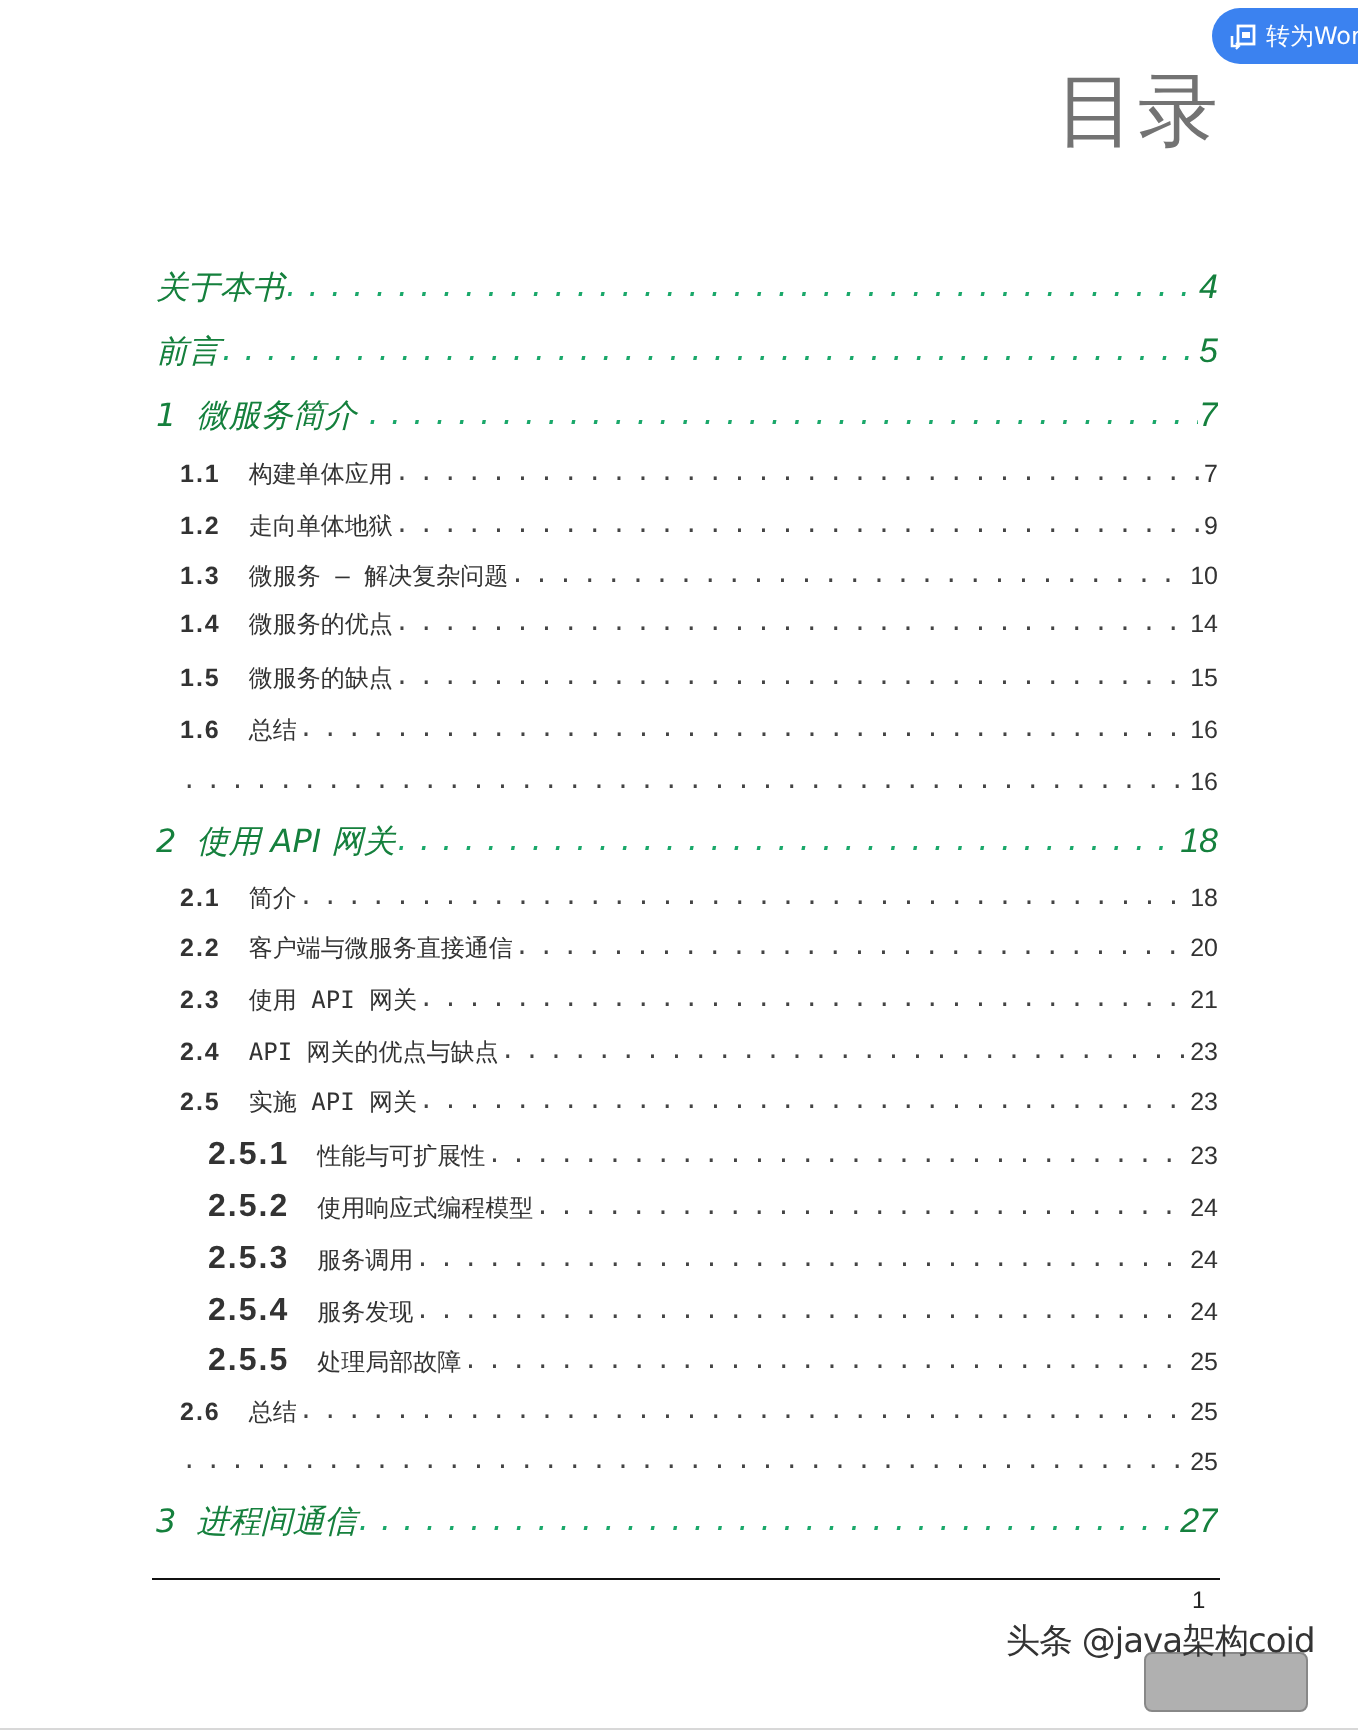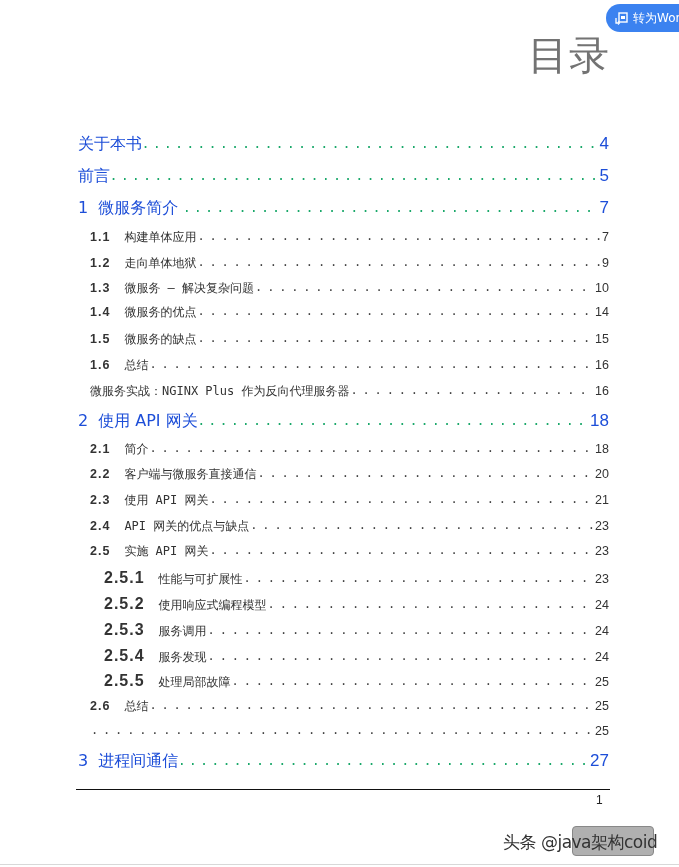--- a/index.html
+++ b/index.html
@@ -32,39 +32,39 @@
     .row .num { flex: 0 0 auto; margin-right: 6px; }
     .row .dots {
       flex: 1 1 auto; overflow: hidden; margin: 0 1px; height: 1em; position: relative;
     }
     .row .dots::before {
       content: ". . . . . . . . . . . . . . . . . . . . . . . . . . . . . . . . . . . . . . . . . . . . . . . . . . . . . . . . . . . . . . . . . . . . . . . . . . . . . . . . . . . . . . . . . . . . . . . . . . . . . .";
       position: absolute; left: 0; top: 0; white-space: nowrap;
     }
     .row .page-no { flex: 0 0 auto; }
 
-    .lvl0 { left: 78px; width: 531px; font-size: 16px; color: #1d4ed8; font-family: "DejaVu Sans", sans-serif; }
+    .lvl0 { left: 78px; width: 531px; font-size: 16px; color: #15803d; font-family: "DejaVu Sans", sans-serif; font-style: italic; }
     .lvl0 .dots { color: #1aa86a; letter-spacing: 0.5px; }
     .lvl0 .page-no { font-family: "Liberation Sans", sans-serif; font-size: 17px; }
 
     .lvl1 { left: 90px; width: 519px; font-size: 12px; color: #333; font-family: "DejaVu Sans Mono", monospace; }
     .lvl1 .dots { color: #444; letter-spacing: -1.2px; }
     .lvl1 .num { font-family: "Liberation Sans", sans-serif; font-weight: bold; font-size: 12.5px; color: #333; letter-spacing: 1px; margin-right: 14px; }
     .lvl1 .page-no { font-family: "Liberation Sans", sans-serif; font-size: 12.5px; color: #333; }
 
     .lvl2 { left: 104px; width: 505px; font-size: 12px; color: #333; font-family: "DejaVu Sans Mono", monospace; }
     .lvl2 .dots { color: #444; letter-spacing: -1.2px; }
     .lvl2 .num { font-family: "Liberation Sans", sans-serif; font-weight: bold; font-size: 16px; color: #333; letter-spacing: 1px; margin-right: 14px; }
     .lvl2 .page-no { font-family: "Liberation Sans", sans-serif; font-size: 12.5px; color: #333; }
 
     .footer-rule { position: absolute; left: 76px; top: 789px; width: 534px; height: 1px; background: #111; }
     .footer-page { position: absolute; left: 596px; top: 793px; font-size: 12px; color: #222; font-family: "Liberation Sans", sans-serif; }
 
     .watermark {
-      position: absolute; left: 503px; top: 831px; font-size: 17px; color: #333;
+      position: absolute; left: 503px; top: 809px; font-size: 17px; color: #333;
       font-family: "DejaVu Sans", sans-serif; white-space: nowrap; letter-spacing: -0.5px;
     }
     .watermark-box {
       position: absolute; left: 572px; top: 826px; width: 82px; height: 30px;
       background: rgba(150,150,150,0.75); border: 1px solid #888; border-radius: 4px; box-sizing: border-box;
     }
   </style>
 </head>
 <body>
 
@@ -139,21 +139,20 @@
     </div>
 
     <div class="row lvl1" style="top:357px;">
       <span class="num">1.6</span>
       <span class="label">总结</span>
       <span class="dots"></span>
       <span class="page-no">16</span>
     </div>
 
     <div class="row lvl1 plain" style="top:383px;">
-      <span class="label">微服务实战：NGINX Plus 作为反向代理服务器</span>
       <span class="dots"></span>
       <span class="page-no">16</span>
     </div>
 
     <div class="row lvl0" style="top:410px;">
       <span class="num" style="margin-right:10px;">2</span>
       <span class="label">使用 API 网关</span>
       <span class="dots"></span>
       <span class="page-no">18</span>
     </div>

